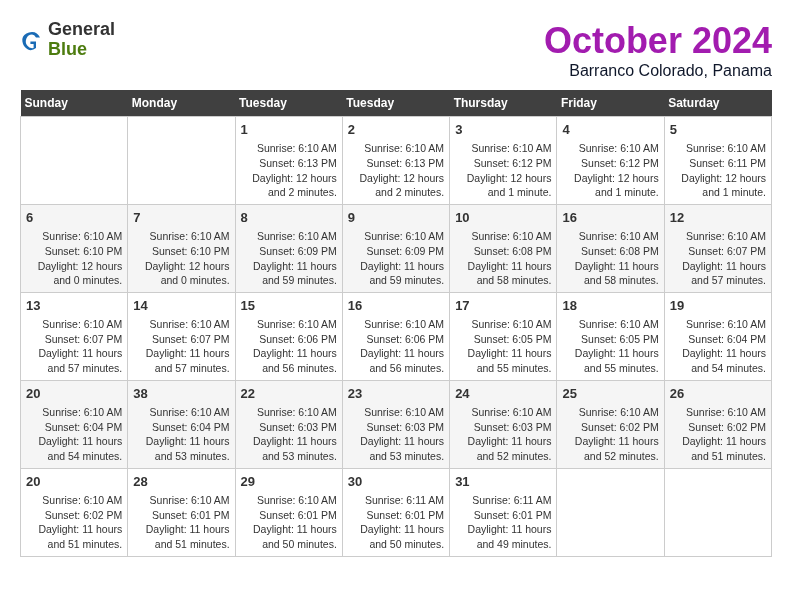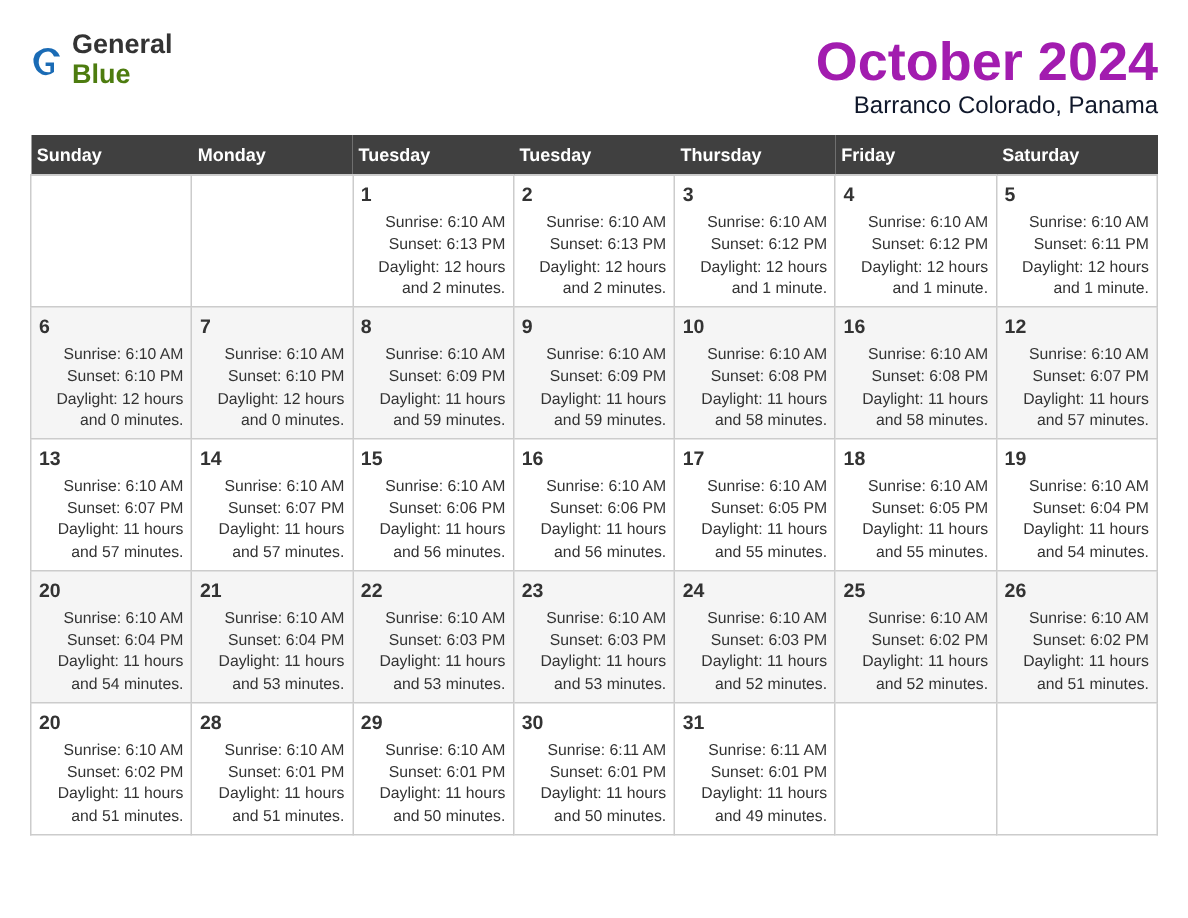--- a/index.html
+++ b/index.html
@@ -202,21 +202,21 @@
           <span class="day-number">19</span>
           <div class="day-info">Sunrise: 6:10 AM<br>Sunset: 6:04 PM<br>Daylight: 11 hours and 54 minutes.</div>
         </td>
       </tr>
       <tr>
         <td>
           <span class="day-number">20</span>
           <div class="day-info">Sunrise: 6:10 AM<br>Sunset: 6:04 PM<br>Daylight: 11 hours and 54 minutes.</div>
         </td>
         <td>
-          <span class="day-number">21</span>
+          <span class="day-number">38</span>
           <div class="day-info">Sunrise: 6:10 AM<br>Sunset: 6:04 PM<br>Daylight: 11 hours and 53 minutes.</div>
         </td>
         <td>
           <span class="day-number">22</span>
           <div class="day-info">Sunrise: 6:10 AM<br>Sunset: 6:03 PM<br>Daylight: 11 hours and 53 minutes.</div>
         </td>
         <td>
           <span class="day-number">23</span>
           <div class="day-info">Sunrise: 6:10 AM<br>Sunset: 6:03 PM<br>Daylight: 11 hours and 53 minutes.</div>
         </td>

